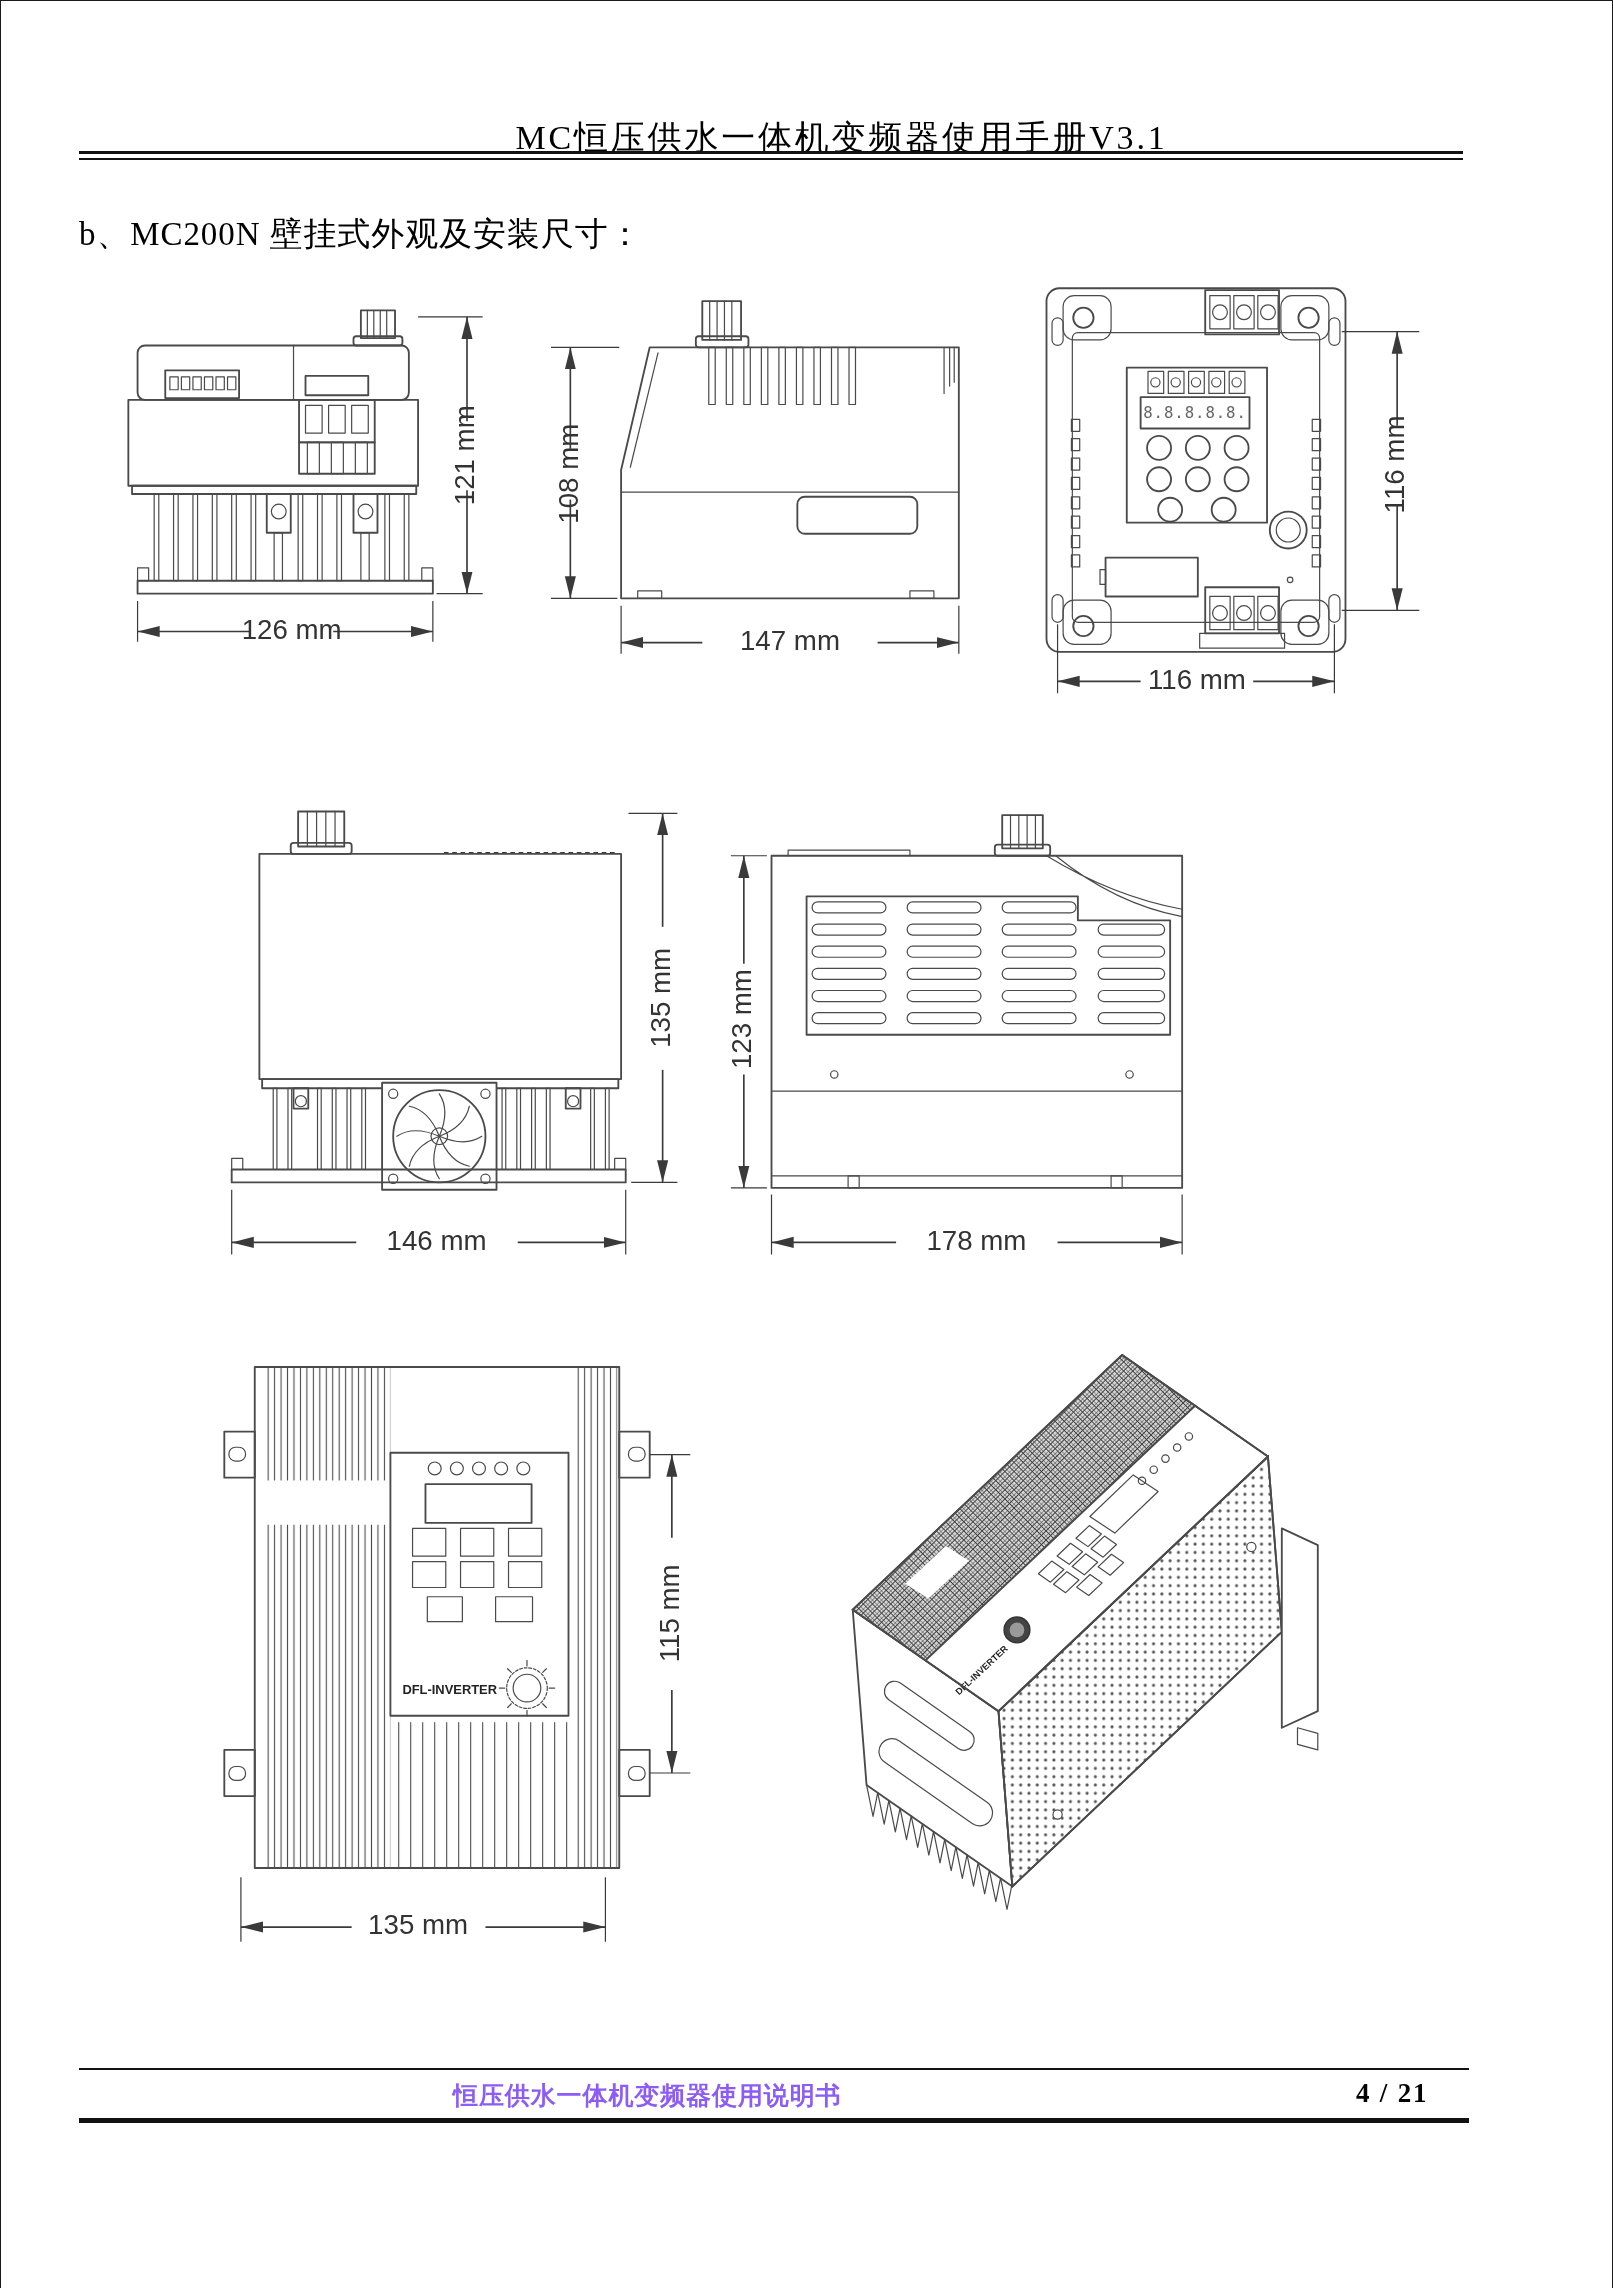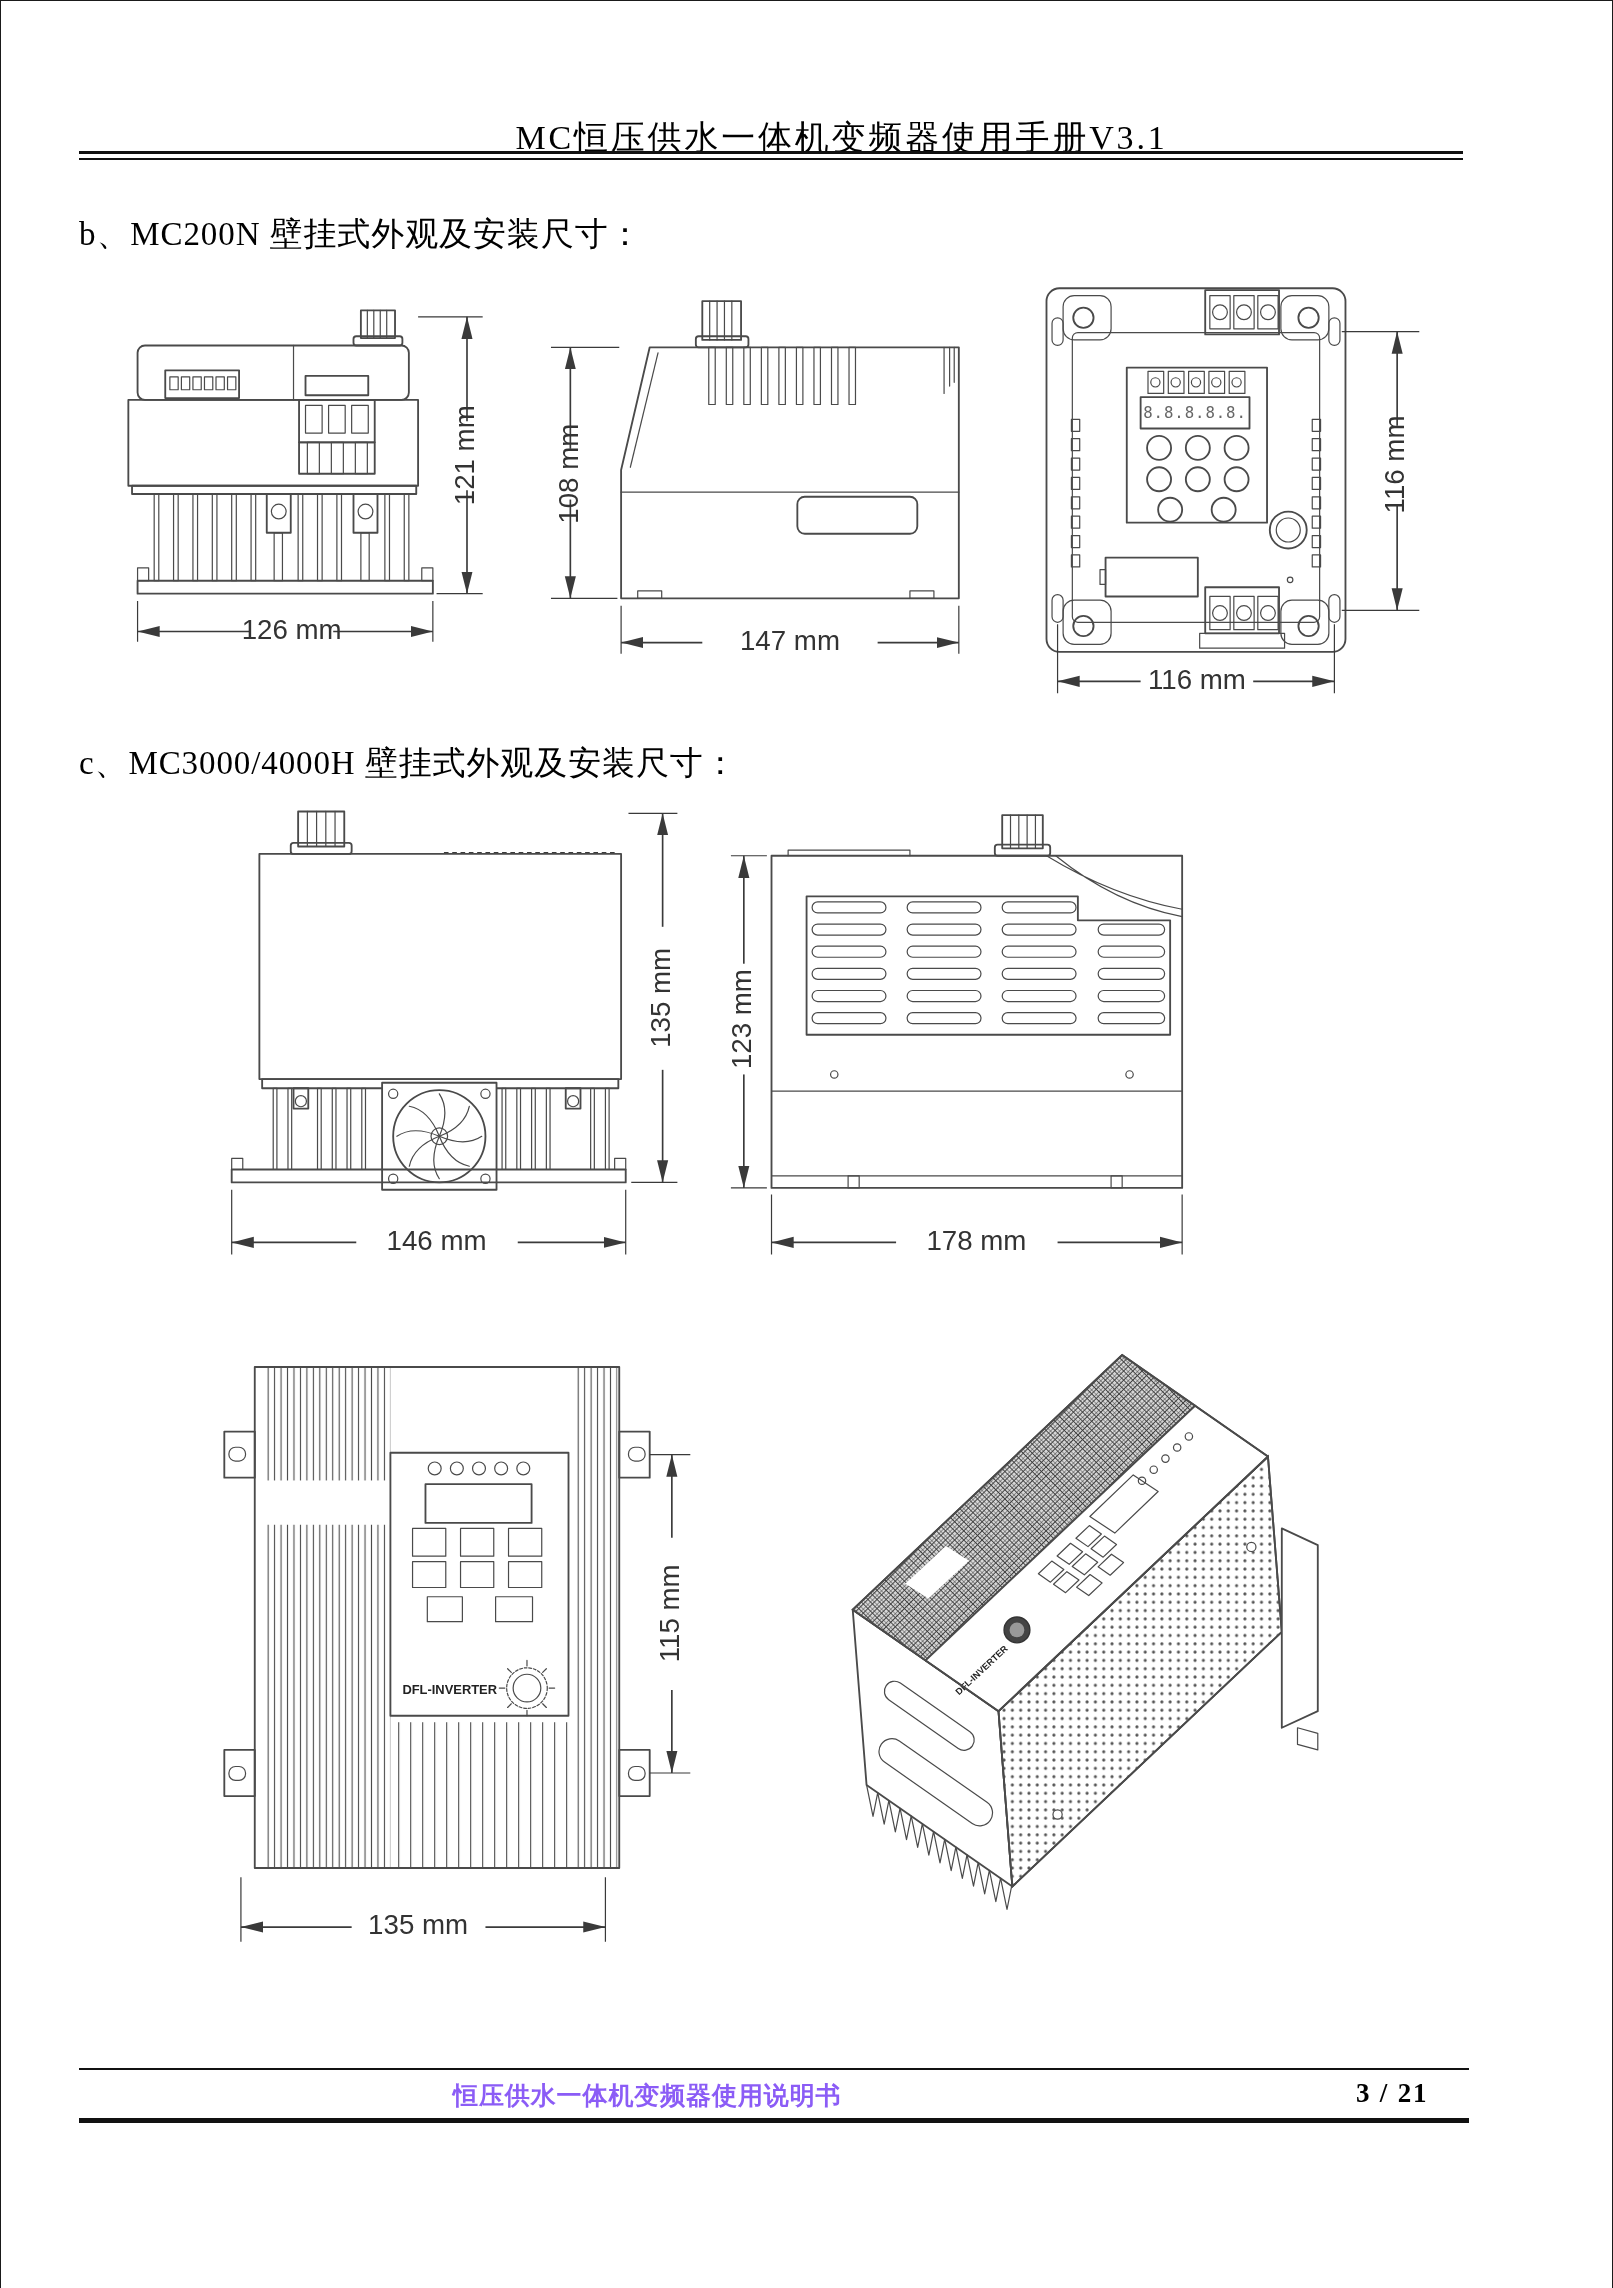--- a/index.html
+++ b/index.html
@@ -54,21 +54,20 @@
 </head>
 <body>
 
 <div class="page">
 
   <div class="hdr">MC恒压供水一体机变频器使用手册V3.1</div>
   <div class="rule" style="left:78px;top:150px;width:1384px;height:2.8px;"></div>
   <div class="rule" style="left:78px;top:157px;width:1384px;height:1.8px;"></div>
 
   <div class="sec-heading" style="top:190px;margin-top:21px;">b、MC200N 壁挂式外观及安装尺寸：</div>
-  <div class="sec-heading" style="top:740px;">c、MC3000/4000H 壁挂式外观及安装尺寸：</div>
 
   <svg width="1613" height="2289" viewBox="0 0 1748 2480">
     <defs>
       <marker id="arr" markerUnits="userSpaceOnUse" markerWidth="26" markerHeight="14" refX="24" refY="7" orient="auto">
         <path d="M0,1 L24,7 L0,13 Z" fill="#3a3a3a"></path>
       </marker>
       <pattern id="hatch" width="7" height="7" patternUnits="userSpaceOnUse" patternTransform="rotate(45)">
         <rect width="7" height="7" fill="#d8d8d8"></rect>
         <path d="M0,0 H7 M0,3.5 H7" stroke="#3f3f3f" stroke-width="1.1"></path>
         <path d="M0,0 V7 M3.5,0 V7" stroke="#3f3f3f" stroke-width="1.1"></path>
@@ -470,17 +469,17 @@
       </g>
       <circle cx="216" cy="340" r="14" fill="#444" stroke="#333" stroke-width="1.5"></circle>
       <circle cx="216" cy="340" r="8" fill="#999"></circle>
       <text class="brandiso" x="180" y="386" transform="rotate(-43 180 386)">DFL-INVERTER</text>
       <polygon class="ol" points="38,318 330,42 488,152 196,428" fill="none"></polygon>
     </g>
   </svg>
 
   <div class="rule" style="left:78px;top:2067px;width:1390px;height:1.8px;"></div>
   <div class="ftr-title">恒压供水一体机变频器使用说明书</div>
-  <div class="ftr-page">3 / 21</div>
+  <div class="ftr-page">4 / 21</div>
   <div class="rule" style="left:78px;top:2117px;width:1390px;height:4.6px;"></div>
 
 </div>
 
 
 </body></html>

